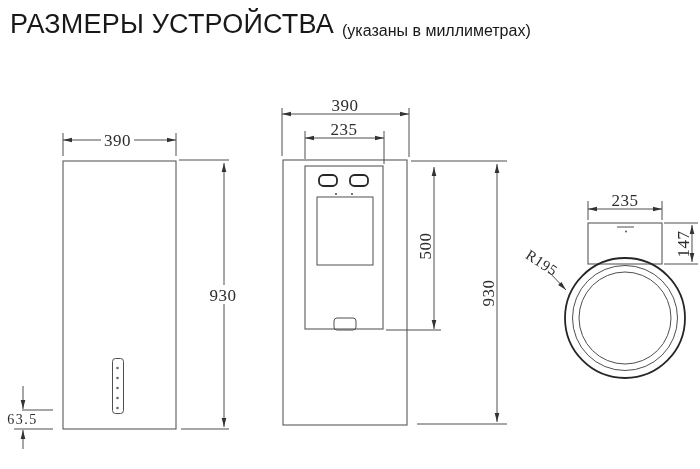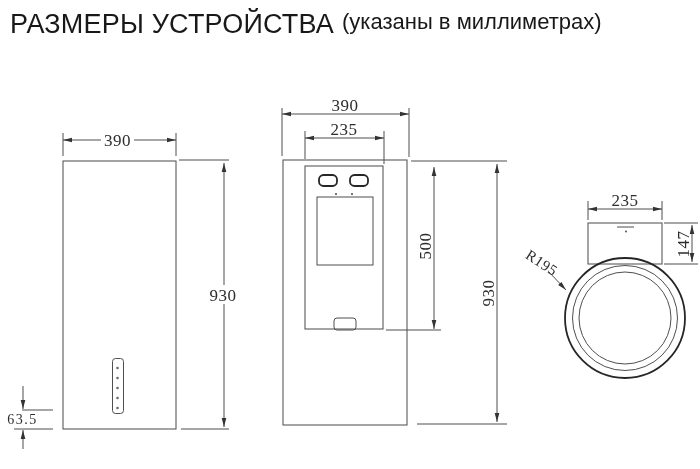--- a/index.html
+++ b/index.html
@@ -1,22 +1,22 @@
 <!DOCTYPE html>
 <html><head>
 <meta charset="utf-8">
 <style>
   html,body { margin:0; padding:0; }
   body {
     width:700px; height:469px; background:#ffffff; position:relative;
     overflow:hidden; font-family:"Liberation Sans", sans-serif;
   }
-  .title-row { position:absolute; top:9px; left:10px; display:flex; align-items:flex-start; gap:8px; color:#181818; white-space:nowrap; }
+  .title-row { position:absolute; top:9px; left:10px; display:flex; align-items:flex-end; gap:8px; color:#181818; white-space:nowrap; }
   .title-main { font-size:27px; letter-spacing:0.2px; }
-  .title-sub  { font-size:22px; }
+  .title-sub  { font-size:16px; }
   svg.drawing { position:absolute; left:0; top:0; }
   svg text { font-family:"Liberation Serif","DejaVu Serif",serif; fill:#2d2d2d; }
   .dim   { font-size:17px; letter-spacing:0.5px; }
   .dimS  { font-size:14px; letter-spacing:1.5px; }
   .dimR  { font-size:15px; letter-spacing:0.5px; }
   .ln    { stroke:#4f4f4f; stroke-width:1; fill:none; }
   .ol    { stroke:#5a5a5a; stroke-width:1.1; fill:none; }
   .hv    { stroke:#262626; stroke-width:1.8; fill:none; }
   .mask  { fill:#ffffff; stroke:none; }
 </style>

